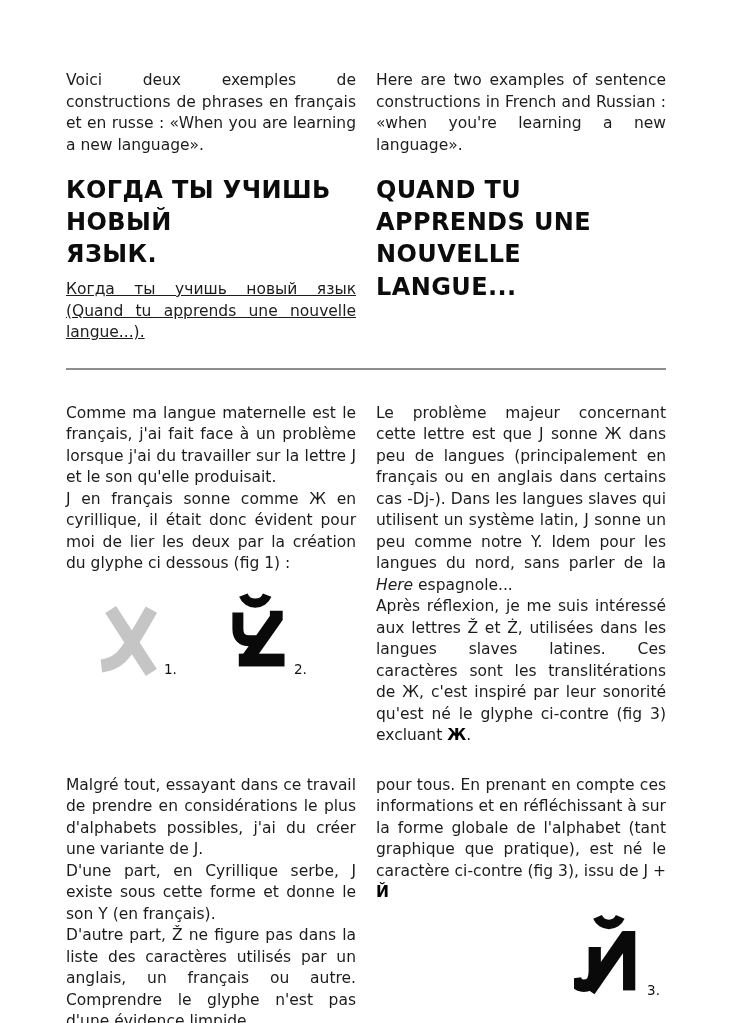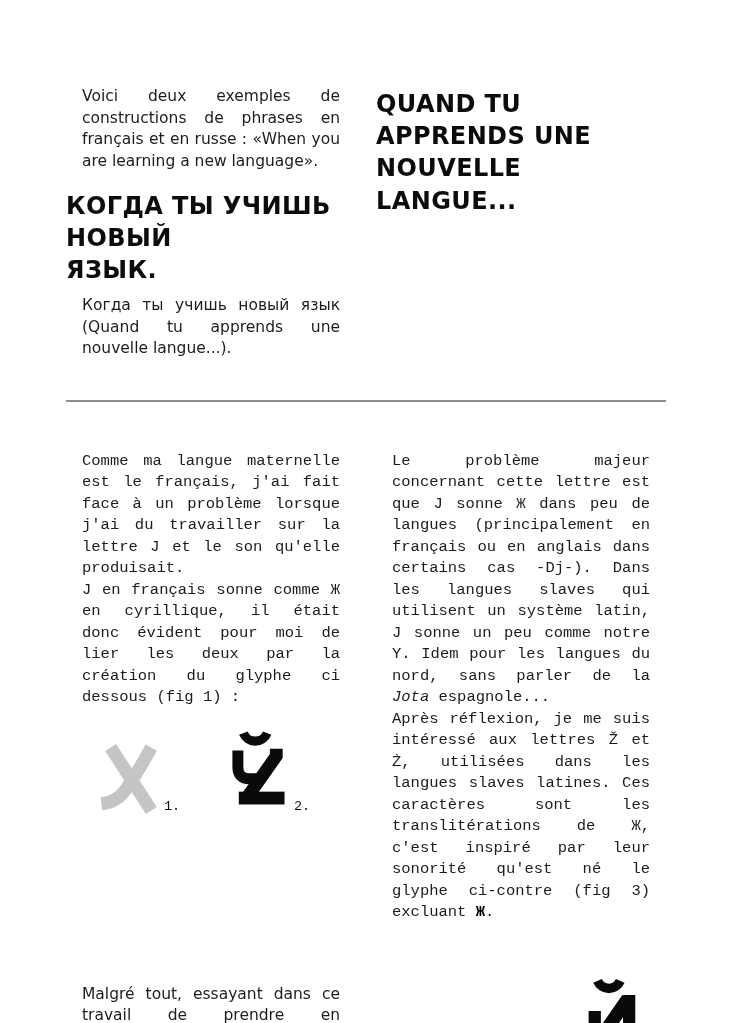--- a/index.html
+++ b/index.html
@@ -2,29 +2,29 @@
 <html><head>
 <meta charset="utf-8">
 <style>
   html,body{margin:0;padding:0;}
   body{
     width:731px;height:1023px;background:#ffffff;overflow:hidden;
     font-family:"DejaVu Sans","Liberation Sans",sans-serif;color:#1c1c1c;
   }
   .page{box-sizing:border-box;width:731px;height:1023px;padding:70px 65px 0 66px;position:relative;}
   .row{display:grid;grid-template-columns:290px 290px;column-gap:20px;}
-  p{margin:16px;font-size:15.5px;line-height:21.5px;text-align:justify;white-space:pre-line;}
+  p{margin:0;font-size:15.5px;line-height:21.5px;text-align:justify;white-space:pre-line;}
   .heading{
     margin-top:18px;font-size:24px;line-height:31px;font-weight:800;letter-spacing:.4px;
     white-space:pre-line;text-align:left;transform:scaleY(1.04);transform-origin:top left;
     font-family:"DejaVu Sans",sans-serif;color:#0c0c0c;
   }
-  .caption{margin-top:12px;}
+  .caption{margin-top:12px;text-decoration:underline;}
   .divider{height:2px;background:#8e8e8e;margin-top:24px;}
-  .sec2{margin-top:33px;font-family:Liberation Mono, monospace;}
+  .sec2{margin-top:33px;}
   .sec3{margin-top:28px;}
   .figs{position:relative;height:114px;margin-top:12px;}
   .fig1{position:absolute;left:28px;top:16px;}
   .fig1-label{position:absolute;left:98px;top:74px;font-size:13.5px;color:#111;}
   .fig2{position:absolute;left:160px;top:0;}
   .fig2-label{position:absolute;left:228px;top:74px;font-size:13.5px;color:#111;}
   .fig3-row{display:flex;justify-content:flex-end;align-items:flex-end;margin-top:6px;padding-right:6px;}
   .fig3-label{font-size:13.5px;color:#111;margin-left:7px;margin-bottom:4px;}
   .glyph-inline{font-weight:bold;color:#000;}
   .it{font-style:italic;}
@@ -35,20 +35,21 @@
 <div class="page">
 
   <div class="row">
     <div>
       <p>Voici deux exemples de constructions de phrases en français et en russe : «When you are learning a new language».</p>
       <div class="heading">КОГДА ТЫ УЧИШЬ НОВЫЙ
 ЯЗЫК.</div>
       <p class="caption">Когда ты учишь новый язык (Quand tu apprends une nouvelle langue...).</p>
     </div>
     <div>
+      <p>Here are two examples of sentence constructions in French and Russian : «when you're learning a new language».</p>
       <div class="heading">QUAND TU APPRENDS UNE
 NOUVELLE LANGUE...</div>
     </div>
   </div>
 
   <div class="divider"></div>
 
   <div class="row sec2">
     <div>
       <p>Comme ma langue maternelle est le français, j'ai fait face à un problème lorsque j'ai du travailler sur la lettre J et le son qu'elle produisait.
@@ -62,33 +63,34 @@
         <svg class="fig2" width="64" height="94" viewBox="0 0 70 95">
           <path d="M19 5 A14 14 0 0 0 45 5" stroke="#0a0a0a" stroke-width="10" fill="none"></path>
           <path d="M13 24 V42 Q13 55 26 55 H34" stroke="#0a0a0a" stroke-width="12" fill="none"></path>
           <path d="M55 22 V30 L24 74" stroke="#0a0a0a" stroke-width="14" fill="none"></path>
           <rect x="14" y="69" width="50" height="14" fill="#0a0a0a"></rect>
         </svg>
         <span class="fig2-label">2.</span>
       </div>
     </div>
     <div>
-      <p><span>Le problème majeur concernant cette lettre est que J sonne Ж dans peu de langues (principalement en français ou en anglais dans certains cas -Dj-). Dans les langues slaves qui utilisent un système latin, J sonne un peu comme notre Y. Idem pour les langues du nord, sans parler de la </span><span class="it">Jota</span><span> espagnole...
+      <p><span>Le problème majeur concernant cette lettre est que J sonne Ж dans peu de langues (principalement en français ou en anglais dans certains cas -Dj-). Dans les langues slaves qui utilisent un système latin, J sonne un peu comme notre Y. Idem pour les langues du nord, sans parler de la </span><span class="it">Here</span><span> espagnole...
 Après réflexion, je me suis intéressé aux lettres Ž et Ż, utilisées dans les langues slaves latines. Ces caractères sont les translitérations de Ж, c'est inspiré par leur sonorité  qu'est né le glyphe ci-contre (fig 3) excluant </span><span class="glyph-inline">Ж</span><span>.</span></p>
     </div>
   </div>
 
   <div class="row sec3">
     <div>
       <p>Malgré tout, essayant dans ce travail de prendre en considérations le plus d'alphabets possibles, j'ai du créer une variante de J.
 D'une part, en Cyrillique serbe, J existe sous cette forme et donne le son Y (en français).
 D'autre part, Ž ne figure pas dans la liste des caractères utilisés par un anglais, un français ou autre. Comprendre le glyphe n'est pas d'une évidence limpide</p>
 
     </div>
     <div>
+      <p><span>pour tous. En prenant en compte ces informations et en réfléchissant à sur la forme globale de l'alphabet (tant graphique que pratique), est né le caractère ci-contre (fig 3), issu de J + </span><span class="glyph-inline">Й</span></p>
       <div class="fig3-row">
         <svg width="66" height="92" viewBox="0 0 70 95">
           <path d="M25 6 A13 13 0 0 0 49 6" stroke="#0a0a0a" stroke-width="10" fill="none"></path>
           <path d="M22 38 V63 Q22 80 9 79 Q2 78 1 71" stroke="#0a0a0a" stroke-width="13" fill="none"></path>
           <path d="M16 84 L57 25" stroke="#0a0a0a" stroke-width="14" fill="none"></path>
           <rect x="52" y="21" width="13" height="63" fill="#0a0a0a"></rect>
         </svg>
         <span class="fig3-label">3.</span>
       </div>
     </div>

